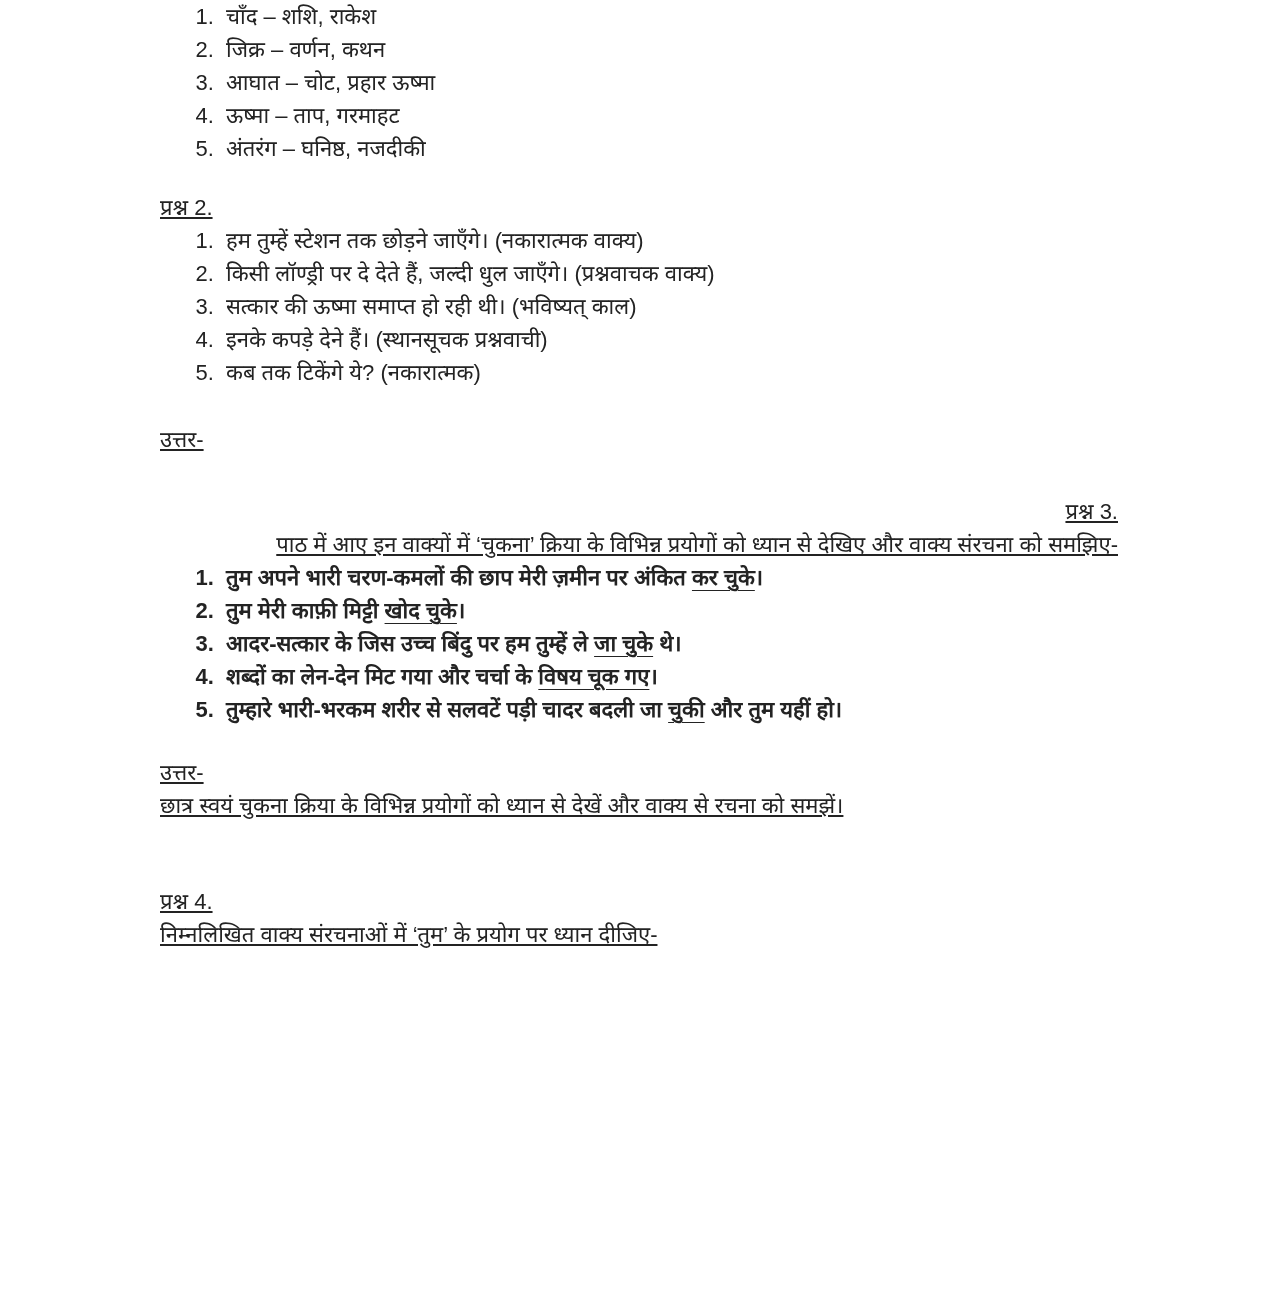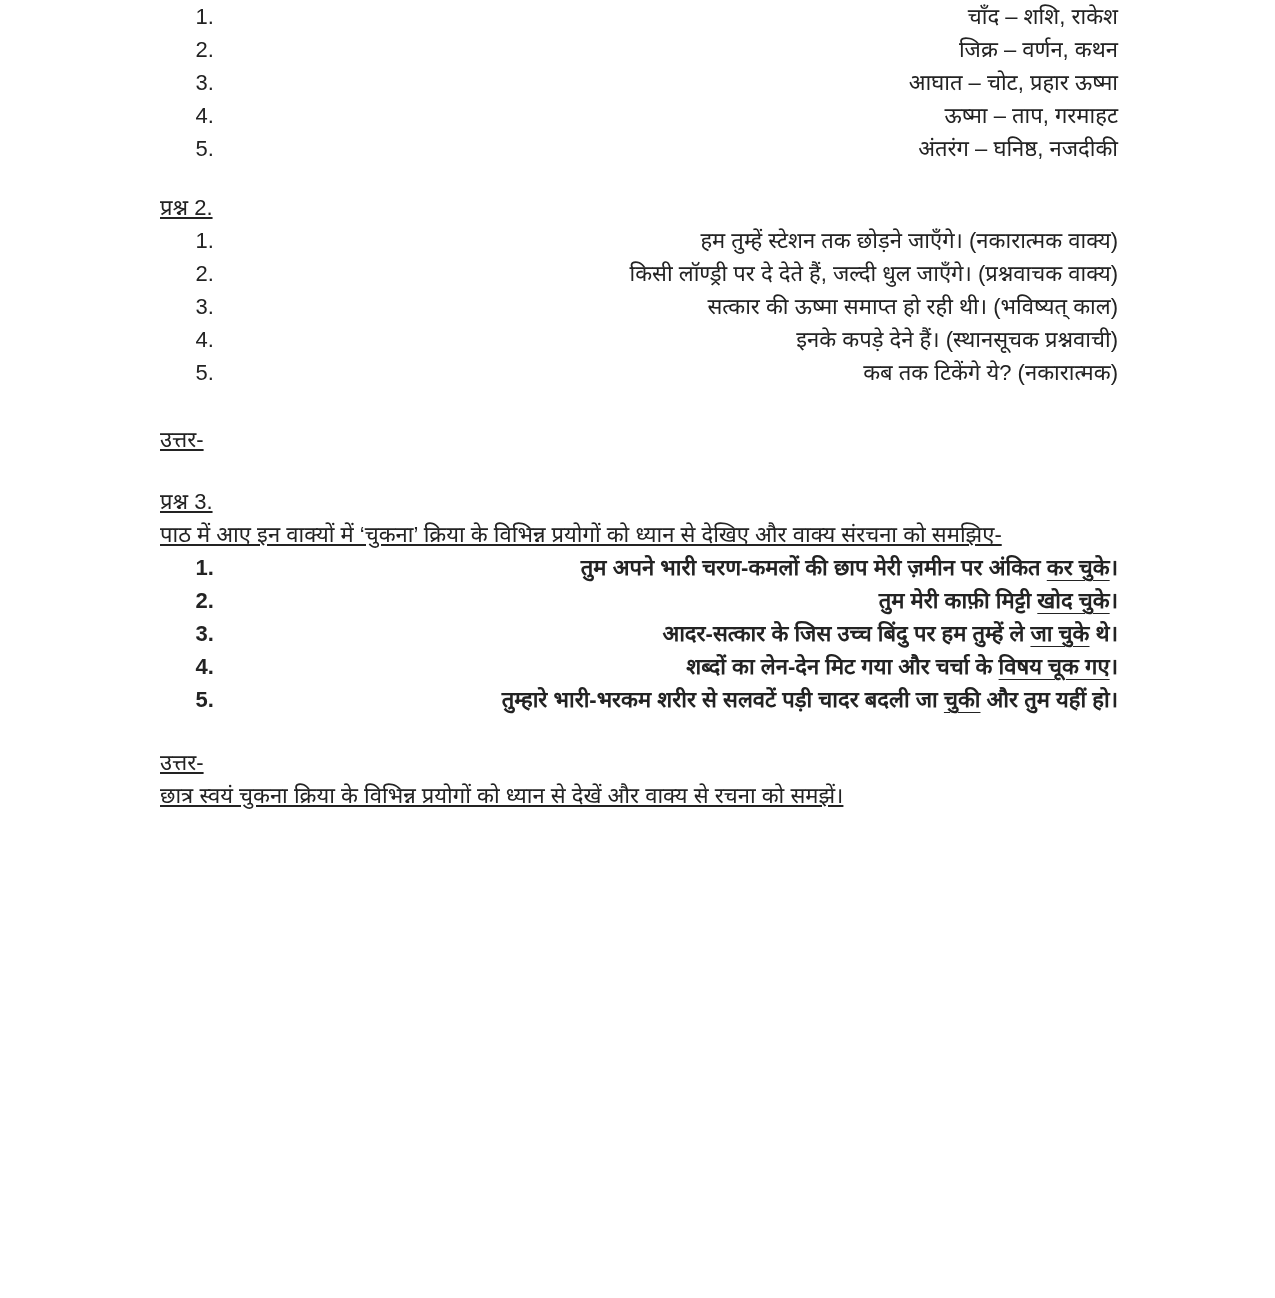--- a/index.html
+++ b/index.html
@@ -19,32 +19,31 @@
     font-size: 22px;
     line-height: 33px;
   }
   ol.num-list {
     margin: 0;
     padding-left: 60px;
     list-style: decimal;
   }
   ol.num-list li {
     padding-left: 6px;
-    text-align: right;
   }
   p {
     margin: 0;
     text-decoration: underline;
   }
   .ol-a { margin-top: 0; }
   .q2-head { margin-top: 26px; }
   .ol-b { margin-top: 45px; }
   .ans2-label { margin-top: 34px; }
   .ol-c { margin-top: 30px; }
-  .q3-head { margin-top: 29px; }
+  .q3-head { margin-top: 39px; text-align: right; }
   .ol-d { margin-top: 37px; font-weight: bold; }
   .ans3 { margin-top: 30px; }
   .q4-head { margin-top: 63px; }
   .ul {
     text-decoration: underline;
     text-underline-offset: 5px;
     text-decoration-thickness: 1px;
   }
 </style>
 </head>
@@ -78,14 +77,15 @@
   <ol class="num-list ol-d">
     <li><span>तुम अपने भारी चरण-कमलों की छाप मेरी ज़मीन पर अंकित </span><span class="ul">कर चुके</span><span>।</span></li>
     <li><span>तुम मेरी काफ़ी मिट्टी </span><span class="ul">खोद चुके</span><span>।</span></li>
     <li><span>आदर-सत्कार के जिस उच्च बिंदु पर हम तुम्हें ले </span><span class="ul">जा चुके</span><span> थे।</span></li>
     <li><span>शब्दों का लेन-देन मिट गया और चर्चा के </span><span class="ul">विषय चूक गए</span><span>।</span></li>
     <li><span>तुम्हारे भारी-भरकम शरीर से सलवटें पड़ी चादर बदली जा </span><span class="ul">चुकी</span><span> और तुम यहीं हो।</span></li>
   </ol>
 
   <p class="ans3"><span>उत्तर-</span><br><span>छात्र स्वयं चुकना क्रिया के विभिन्न प्रयोगों को ध्यान से देखें और वाक्य से रचना को समझें।</span></p>
 
+  <p class="q4-head"><span>प्रश्न 4.</span><br><span>निम्नलिखित वाक्य संरचनाओं में ‘तुम’ के प्रयोग पर ध्यान दीजिए-</span></p>
 
 </div>
 
 </body></html>

